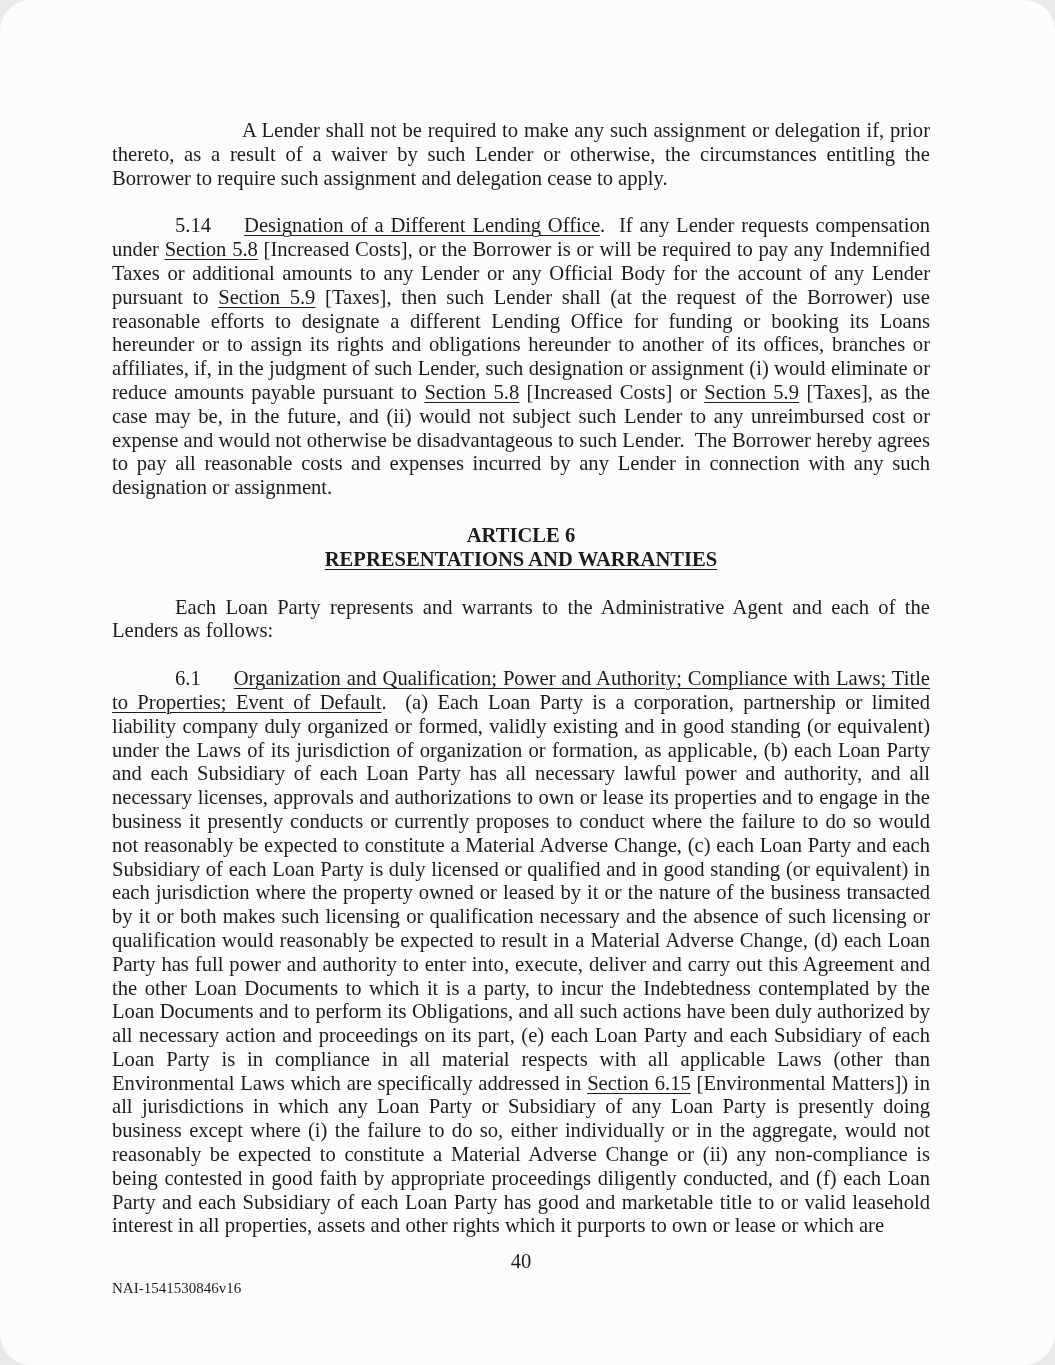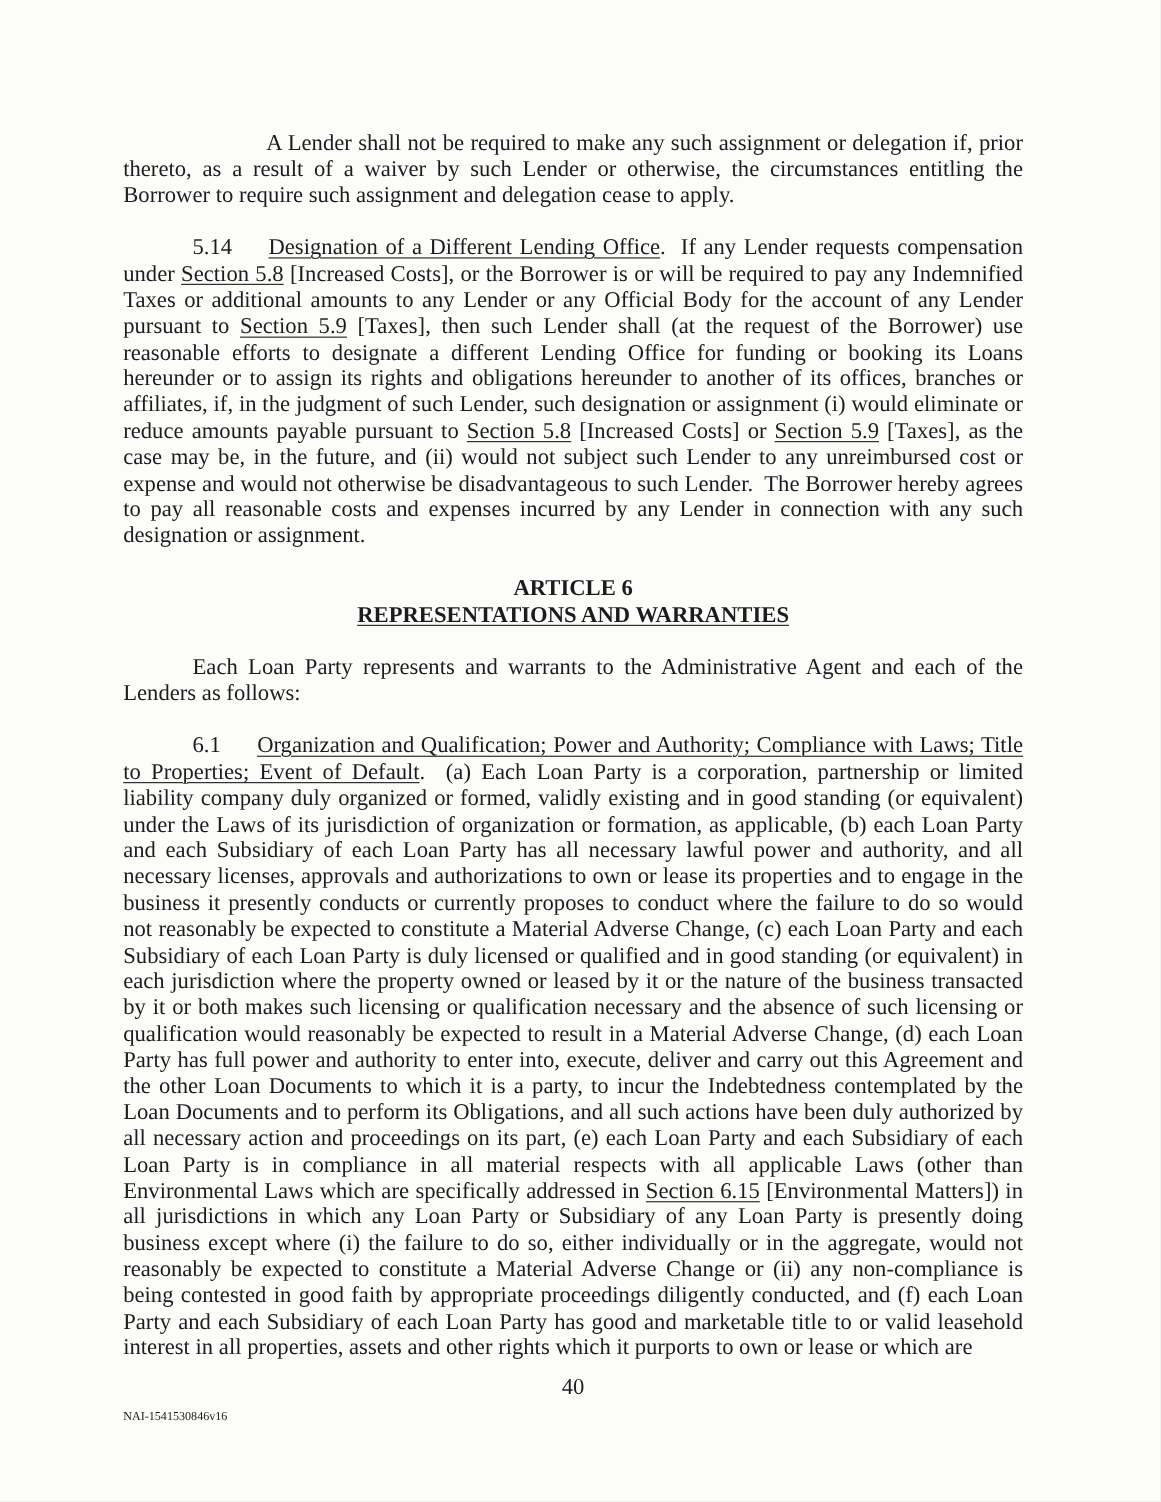--- a/index.html
+++ b/index.html
@@ -8,20 +8,21 @@
     position: relative;
     width: 1055px;
     height: 1365px;
     margin: 0 auto;
     background: #fcfcfa;
     font-family: "Liberation Serif", "DejaVu Serif", serif;
     font-size: 20.6px;
     line-height: 23.8px;
     color: #1c1c1c;
     overflow: hidden;
+    border-radius: 31px;
   }
   .doc-body {
     position: absolute;
     left: 112px;
     top: 119px;
     width: 818px;
   }
   p.block { margin-top: 24px; text-align: justify; }
   p.block:first-child { margin-top: 0; }
   p.block.center { text-align: center; text-indent: 0; font-weight: bold; }
@@ -38,21 +39,21 @@
     position: absolute;
     top: 1250px;
     left: 112px;
     width: 818px;
     text-align: center;
   }
   .footer-docid {
     position: absolute;
     top: 1279px;
     left: 112px;
-    font-size: 11px;
+    font-size: 15px;
     line-height: 18px;
   }
 </style>
 </head>
 <body>
 
 <div class="page">
   <div class="doc-body" id="doc-body">
       <p class="block indent-deep"><span>A Lender shall not be required to make any such assignment or delegation if, prior thereto, as a result of a waiver by such Lender or otherwise, the circumstances entitling the Borrower to require such assignment and delegation cease to apply.</span></p>
       <p class="block indent-normal"><span>5.14</span><span class="tab"></span><span class="u">Designation of a Different Lending Office</span><span>.&nbsp; If any Lender requests compensation under </span><span class="u">Section 5.8</span><span> [Increased Costs], or the Borrower is or will be required to pay any Indemnified Taxes or additional amounts to any Lender or any Official Body for the account of any Lender pursuant to </span><span class="u">Section 5.9</span><span> [Taxes], then such Lender shall (at the request of the Borrower) use reasonable efforts to designate a different Lending Office for funding or booking its Loans hereunder or to assign its rights and obligations hereunder to another of its offices, branches or affiliates, if, in the judgment of such Lender, such designation or assignment (i) would eliminate or reduce amounts payable pursuant to </span><span class="u">Section 5.8</span><span> [Increased Costs] or </span><span class="u">Section 5.9</span><span> [Taxes], as the case may be, in the future, and (ii) would not subject such Lender to any unreimbursed cost or expense and would not otherwise be disadvantageous to such Lender.&nbsp; The Borrower hereby agrees to pay all reasonable costs and expenses incurred by any Lender in connection with any such designation or assignment.</span></p>

